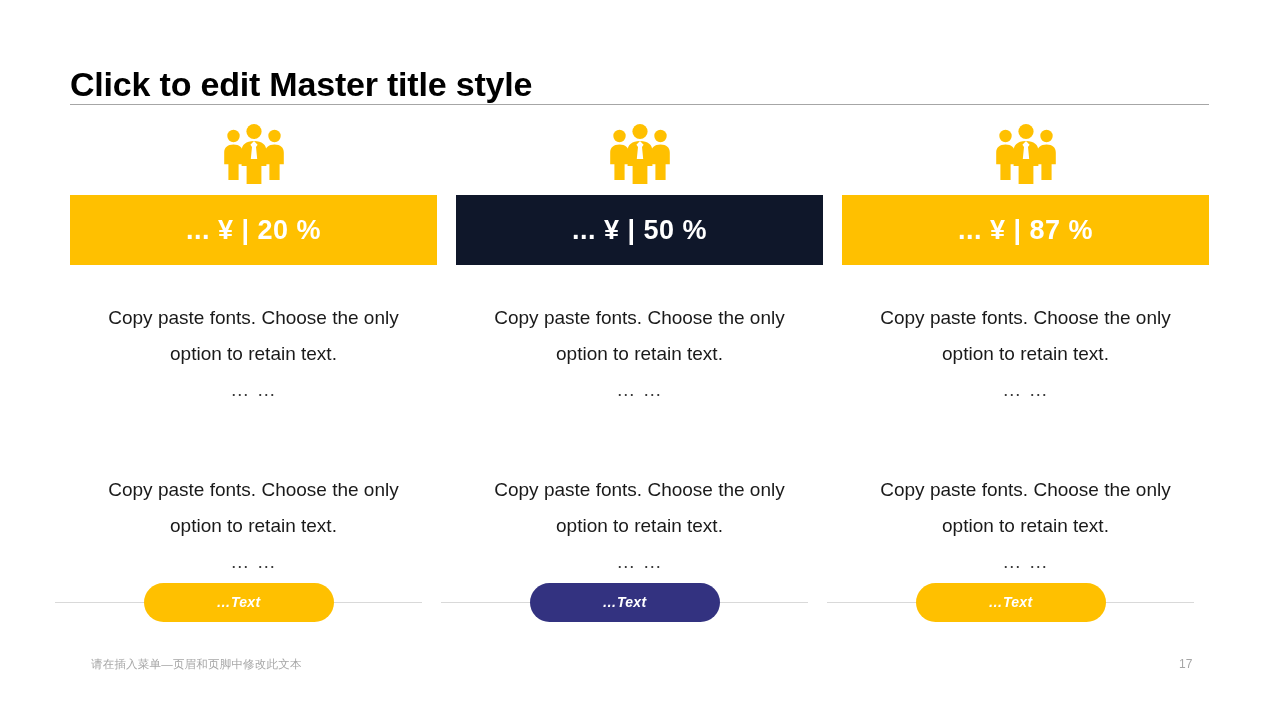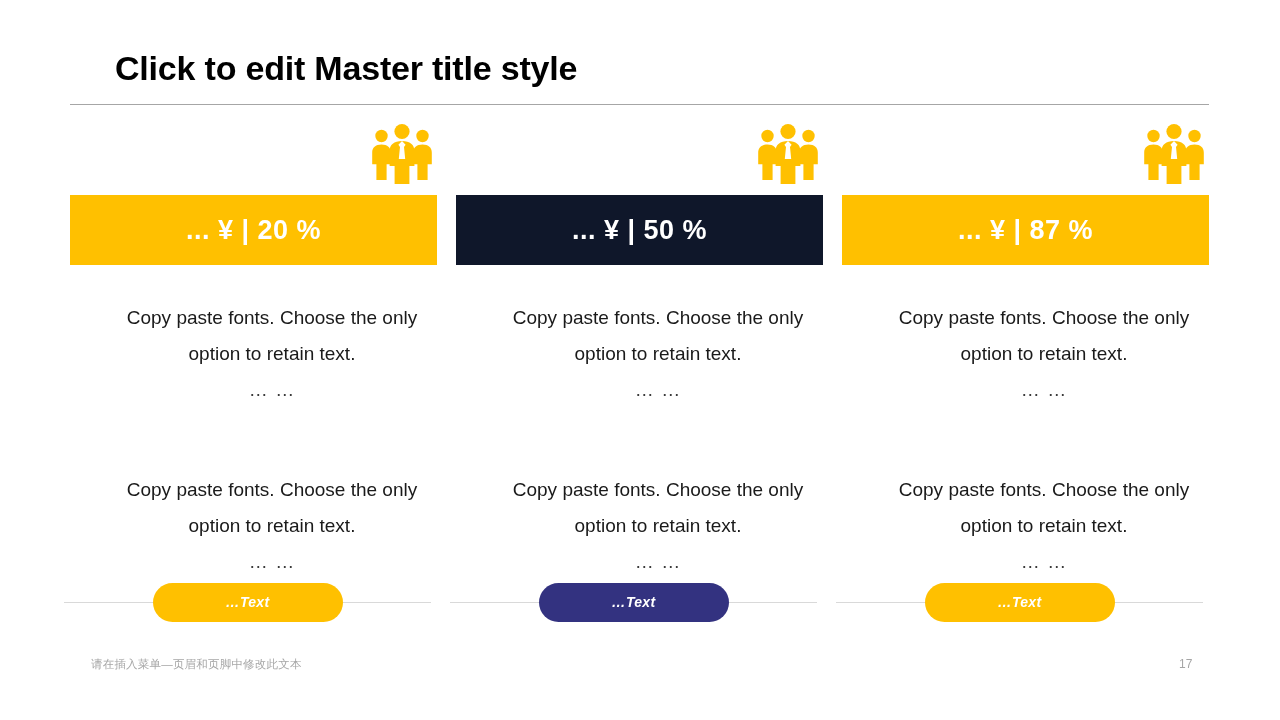--- a/index.html
+++ b/index.html
@@ -16,23 +16,22 @@
     position: relative;
     width: 1280px;
     height: 720px;
     background: #ffffff;
   }
 
   
   .title-area {
     position: absolute;
     left: 70px;
-    top: 50px;
+    top: 66px;
     width: 1140px;
-    margin-left: 45px;
   }
   .slide-title {
     font-size: 34px;
     font-weight: bold;
     color: #000000;
     letter-spacing: -0.2px;
     line-height: 1.1;
     white-space: nowrap;
   }
   .title-rule {
@@ -50,21 +49,21 @@
     left: 70px;
     top: 122px;
     width: 1140px;
     display: flex;
     gap: 19px;
   }
   .column {
     width: 367px;
     display: flex;
     flex-direction: column;
-    align-items: flex-end;
+    align-items: center;
   }
 
   
   .team-icon {
     width: 70px;
     height: 62px;
     display: block;
     margin-bottom: 11px;
   }
 
@@ -96,21 +95,21 @@
   .body-block .dots {
     color: #3a3a3a;
     letter-spacing: 1px;
   }
   .block-one { margin-top: 35px; }
   .block-two { margin-top: 64px; }
 
   
   .cta-row {
     position: absolute;
-    left: 64px;
+    left: 55px;
     top: 580px;
     width: 1140px;
     display: flex;
     gap: 19px;
   }
   .cta-cell {
     position: relative;
     width: 367px;
     height: 44px;
     display: flex;

